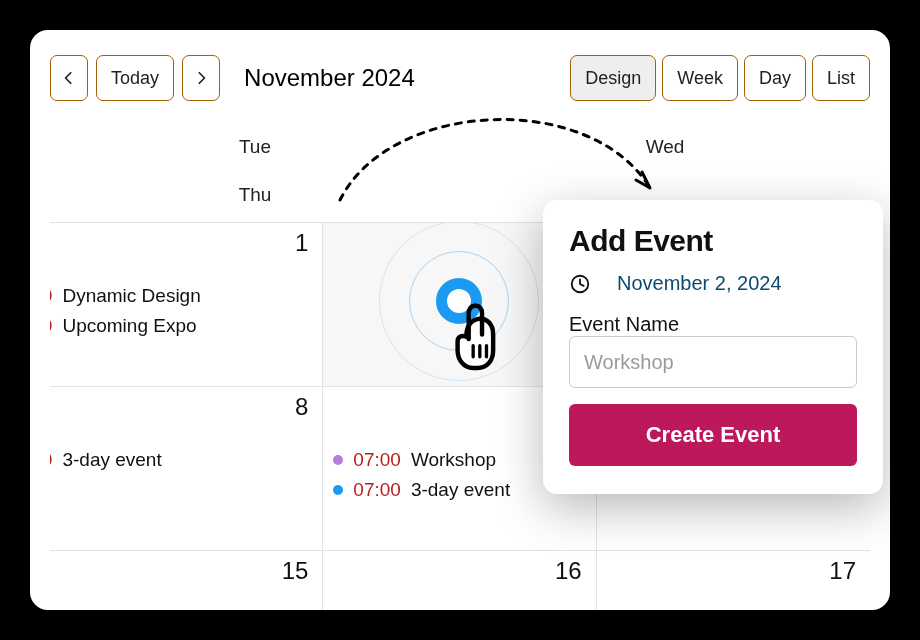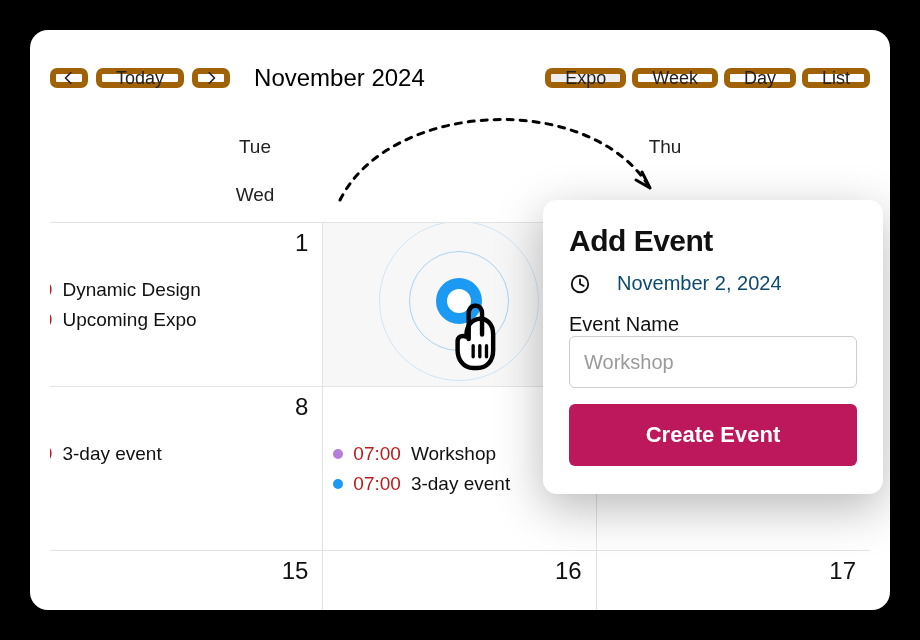--- a/index.html
+++ b/index.html
@@ -9,22 +9,22 @@
     font-family: -apple-system, BlinkMacSystemFont, "Segoe UI", Helvetica, Arial, sans-serif;
     display: flex; align-items: center; justify-content: center;
   }
   .frame {
     width: 860px; height: 580px; background: #fff; border-radius: 18px;
     position: relative; overflow: hidden; padding: 26px 20px 0 20px;
   }
   
   .toolbar { display: flex; align-items: center; gap: 8px; height: 44px; }
   .btn {
-    border: 6px solid #a16207; background: #fff; border-radius: 7px;
-    height: 20px; display: inline-flex; align-items: center; justify-content: center;
+    border: 1px solid #a16207; background: #fff; border-radius: 7px;
+    height: 46px; display: inline-flex; align-items: center; justify-content: center;
     font-size: 18px; color: #222; cursor: pointer; padding: 0 14px;
   }
   .btn.icon { width: 38px; padding: 0; }
   .btn.icon svg { width: 14px; height: 14px; }
   .title { font-size: 24px; font-weight: 500; margin-left: 16px; }
   .spacer { flex: 1; }
   .views { display: flex; gap: 6px; }
   .views .btn.active { background: #eee; }
   
   .cal { margin-top: 26px; }
@@ -34,21 +34,21 @@
   }
   .grid { display: grid; grid-template-columns: 1fr 1fr 1fr; }
   .cell {
     border-top: 1px solid #e3e3e3; border-right: 1px solid #e3e3e3;
     height: 164px; position: relative; padding: 6px 12px 6px 10px;
     overflow: hidden;
   }
   .grid .cell:nth-child(3n) { border-right: none; }
   .date { text-align: right; font-size: 24px; font-weight: 500; color: #111; padding-right: 2px; }
   .cell.sel { background: #f7f7f7; }
-  .events { margin-top: 18px; font-size: 19px; color: #222; }
+  .events { margin-top: 24px; font-size: 19px; color: #222; }
   .event-row { display: flex; align-items: center; gap: 10px; height: 30px; white-space: nowrap; }
   .dot { width: 10px; height: 10px; border-radius: 50%; flex: 0 0 10px; }
   .time { color: #b91c1c; margin-left: -20px; }
   .cell.left .event-row .time { margin-left: -34px; }
   .evname { color: #111; }
   
   .pulse {
     position: absolute; left: 50%; top: 48%; transform: translate(-50%,-50%);
     width: 200px; height: 200px; pointer-events: none;
   }
@@ -103,32 +103,32 @@
     </button>
     <button class="btn">Today</button>
     <button class="btn icon">
       <svg viewBox="0 0 16 16">
           <path d="M6 2 L12 8 L6 14" fill="none" stroke="#222" stroke-width="2" stroke-linecap="round" stroke-linejoin="round"></path>
         </svg>
     </button>
     <div class="title">November 2024</div>
     <div class="spacer"></div>
     <div class="views">
-      <button class="btn active">Expo</button>
+      <button class="btn active">Design</button>
       <button class="btn">Week</button>
       <button class="btn">Day</button>
       <button class="btn">List</button>
     </div>
   </div>
 
   <div class="cal">
     <div class="dayhdrs">
       <div class="dayhdr">Tue</div>
+      <div class="dayhdr">Wed</div>
       <div class="dayhdr">Thu</div>
-      <div class="dayhdr">Wed</div>
     </div>
     <div class="grid">
 
       <div class="cell left">
         <div class="date">1</div>
         <div class="events">
           <div class="event-row">
             <span class="time">:00</span>
             <span class="evname">Dynamic Design</span>
           </div>

